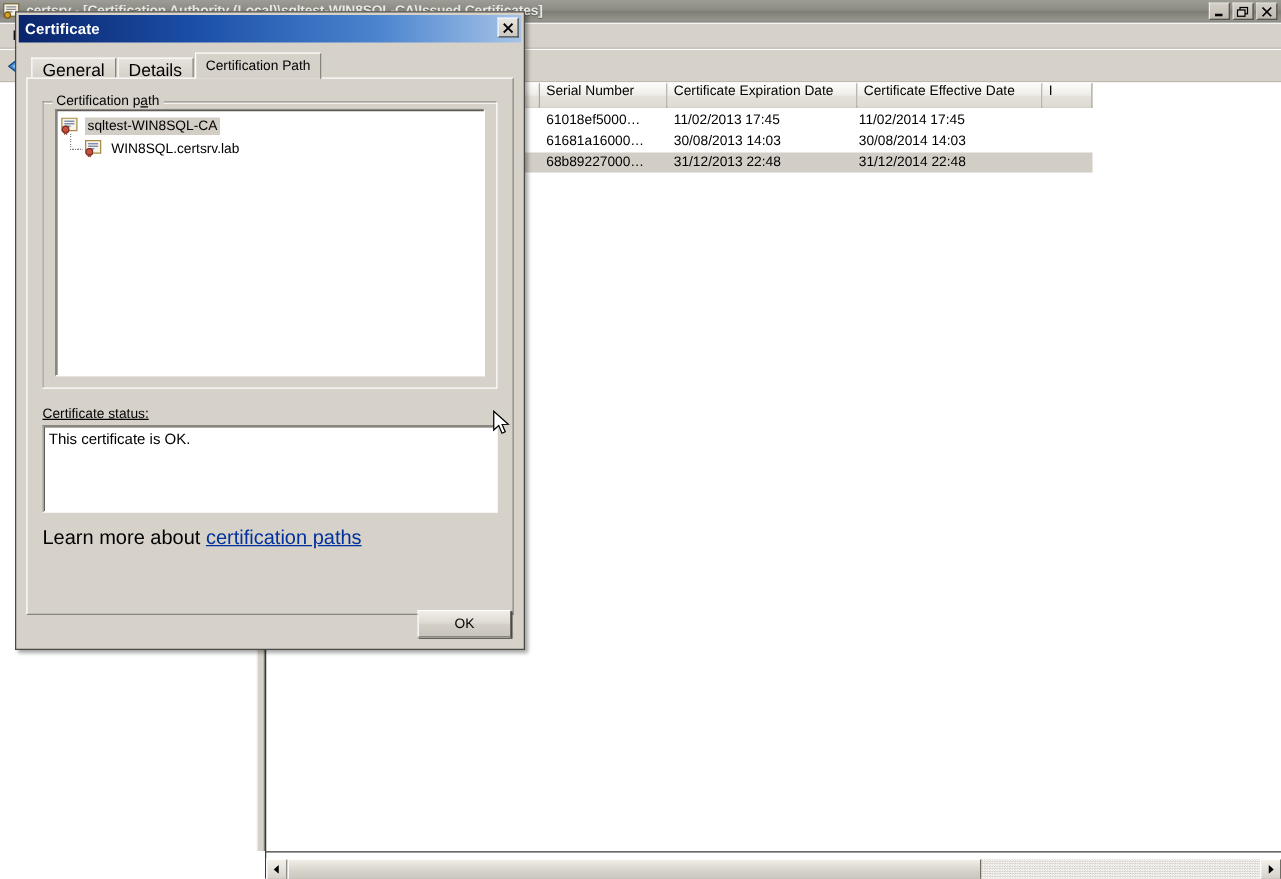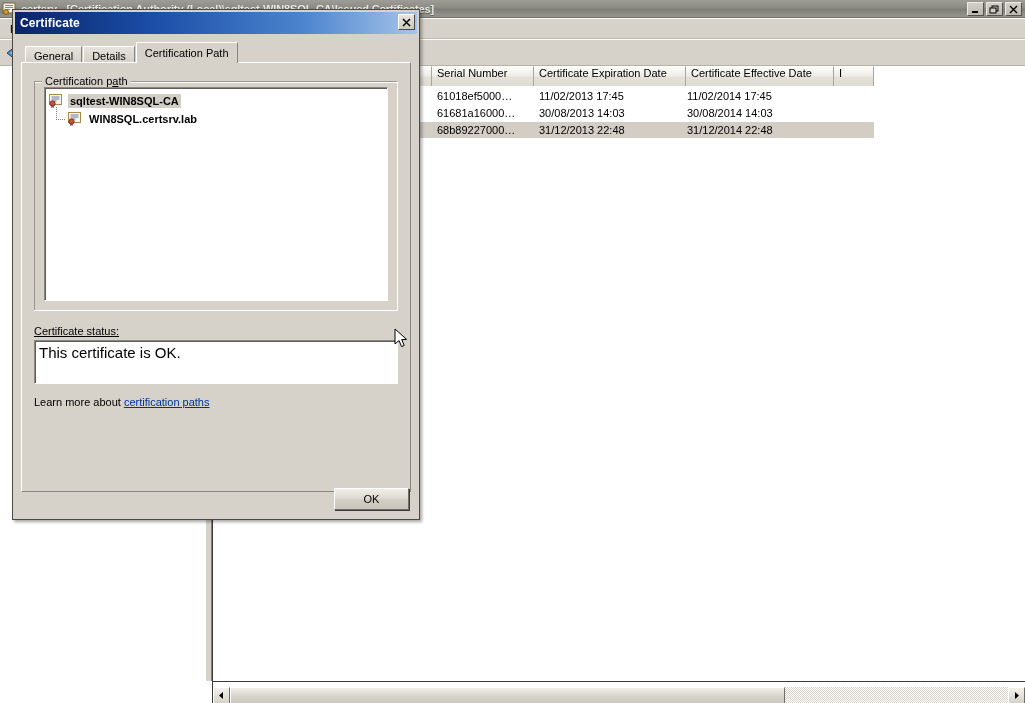--- a/index.html
+++ b/index.html
@@ -150,21 +150,21 @@
     font-size: 11px; font-weight: bold; color: #000; line-height: 1;
   }
 
   .dlg-body { position: relative; padding: 8px 8px 0 8px; }
 
   
   .tabstrip { position: relative; height: 21px; display: flex; align-items: flex-end;
               padding-left: 4px; }
   .tab {
     height: 18px; padding: 0 8px; margin-right: 1px;
-    display: flex; align-items: center; font-size: 11px; color: #000;
+    display: flex; align-items: center; font-size: 14px; color: #000;
     background: linear-gradient(180deg,#e6e3dc 0%, #d2cec6 100%);
     border: 1px solid #878580; border-bottom: none;
     border-top-color: #ffffff; border-left-color: #ffffff;
     position: relative; top: 1px;
   }
   .tab.active {
     height: 21px; top: 0; font-size: 11px;
     background: #d6d2ca;
     border-color: #878580; border-top-color: #ffffff; border-left-color: #ffffff;
     z-index: 3;
@@ -196,21 +196,21 @@
 
   
   .treebox {
     height: 214px; background: #ffffff;
     border: 1px solid #8b8880;
     border-right-color: #ffffff; border-bottom-color: #ffffff;
     box-shadow: inset 1px 1px 0 #5f5d57;
     padding: 4px 3px;
     overflow: hidden;
   }
-  .tnode { display: flex; align-items: center; height: 18px; white-space: nowrap; font-weight: bold; }
+  .tnode { display: flex; align-items: center; height: 18px; white-space: nowrap; }
   .tnode.child { padding-left: 19px; position: relative; }
   .tnode.child::before {
     content: ""; position: absolute; left: 8px; top: -3px; width: 1px; height: 12px;
     background-image: repeating-linear-gradient(180deg,#808080 0 1px, transparent 1px 2px);
   }
   .tnode.child::after {
     content: ""; position: absolute; left: 8px; top: 9px; width: 10px; height: 1px;
     background-image: repeating-linear-gradient(90deg,#808080 0 1px, transparent 1px 2px);
   }
   .cert-icon { width: 16px; height: 14px; margin-right: 4px; position: relative; flex: 0 0 auto; }
@@ -229,27 +229,27 @@
   }
   .btn .focusring {
     position: absolute; left: 3px; right: 3px; top: 3px; bottom: 3px;
     border: 1px dotted #3a3a38;
   }
   .btn-view { width: 113px; height: 22px; }
   .row-right { display: flex; justify-content: flex-end; margin-top: 8px; padding-right: 2px; }
 
   .status-label { margin: 14px 2px 3px 2px; font-size: 11px; color: #000; text-decoration: underline; }
   .statusbox {
-    margin: 0 2px; height: 44px; background: #ffffff;
+    margin: 0 2px; height: 70px; background: #ffffff;
     border: 1px solid #8b8880;
     border-right-color: #ffffff; border-bottom-color: #ffffff;
     box-shadow: inset 1px 1px 0 #5f5d57;
-    padding: 3px 4px; font-size: 15px; color: #000;
-  }
-  .learnmore { margin: 12px 2px 0 2px; font-size: 11px; color: #000; }
+    padding: 3px 4px; font-size: 12px; color: #000;
+  }
+  .learnmore { margin: 12px 2px 0 2px; font-size: 16px; color: #000; }
   .learnmore a { color: #00309c; text-decoration: underline; }
 
   .dlg-footer {
     position: absolute; left: 0; right: 0; bottom: 0; height: 40px;
     display: flex; align-items: center; justify-content: flex-end;
     padding-right: 10px;
   }
   .btn-ok { width: 75px; height: 22px; }
 
   

